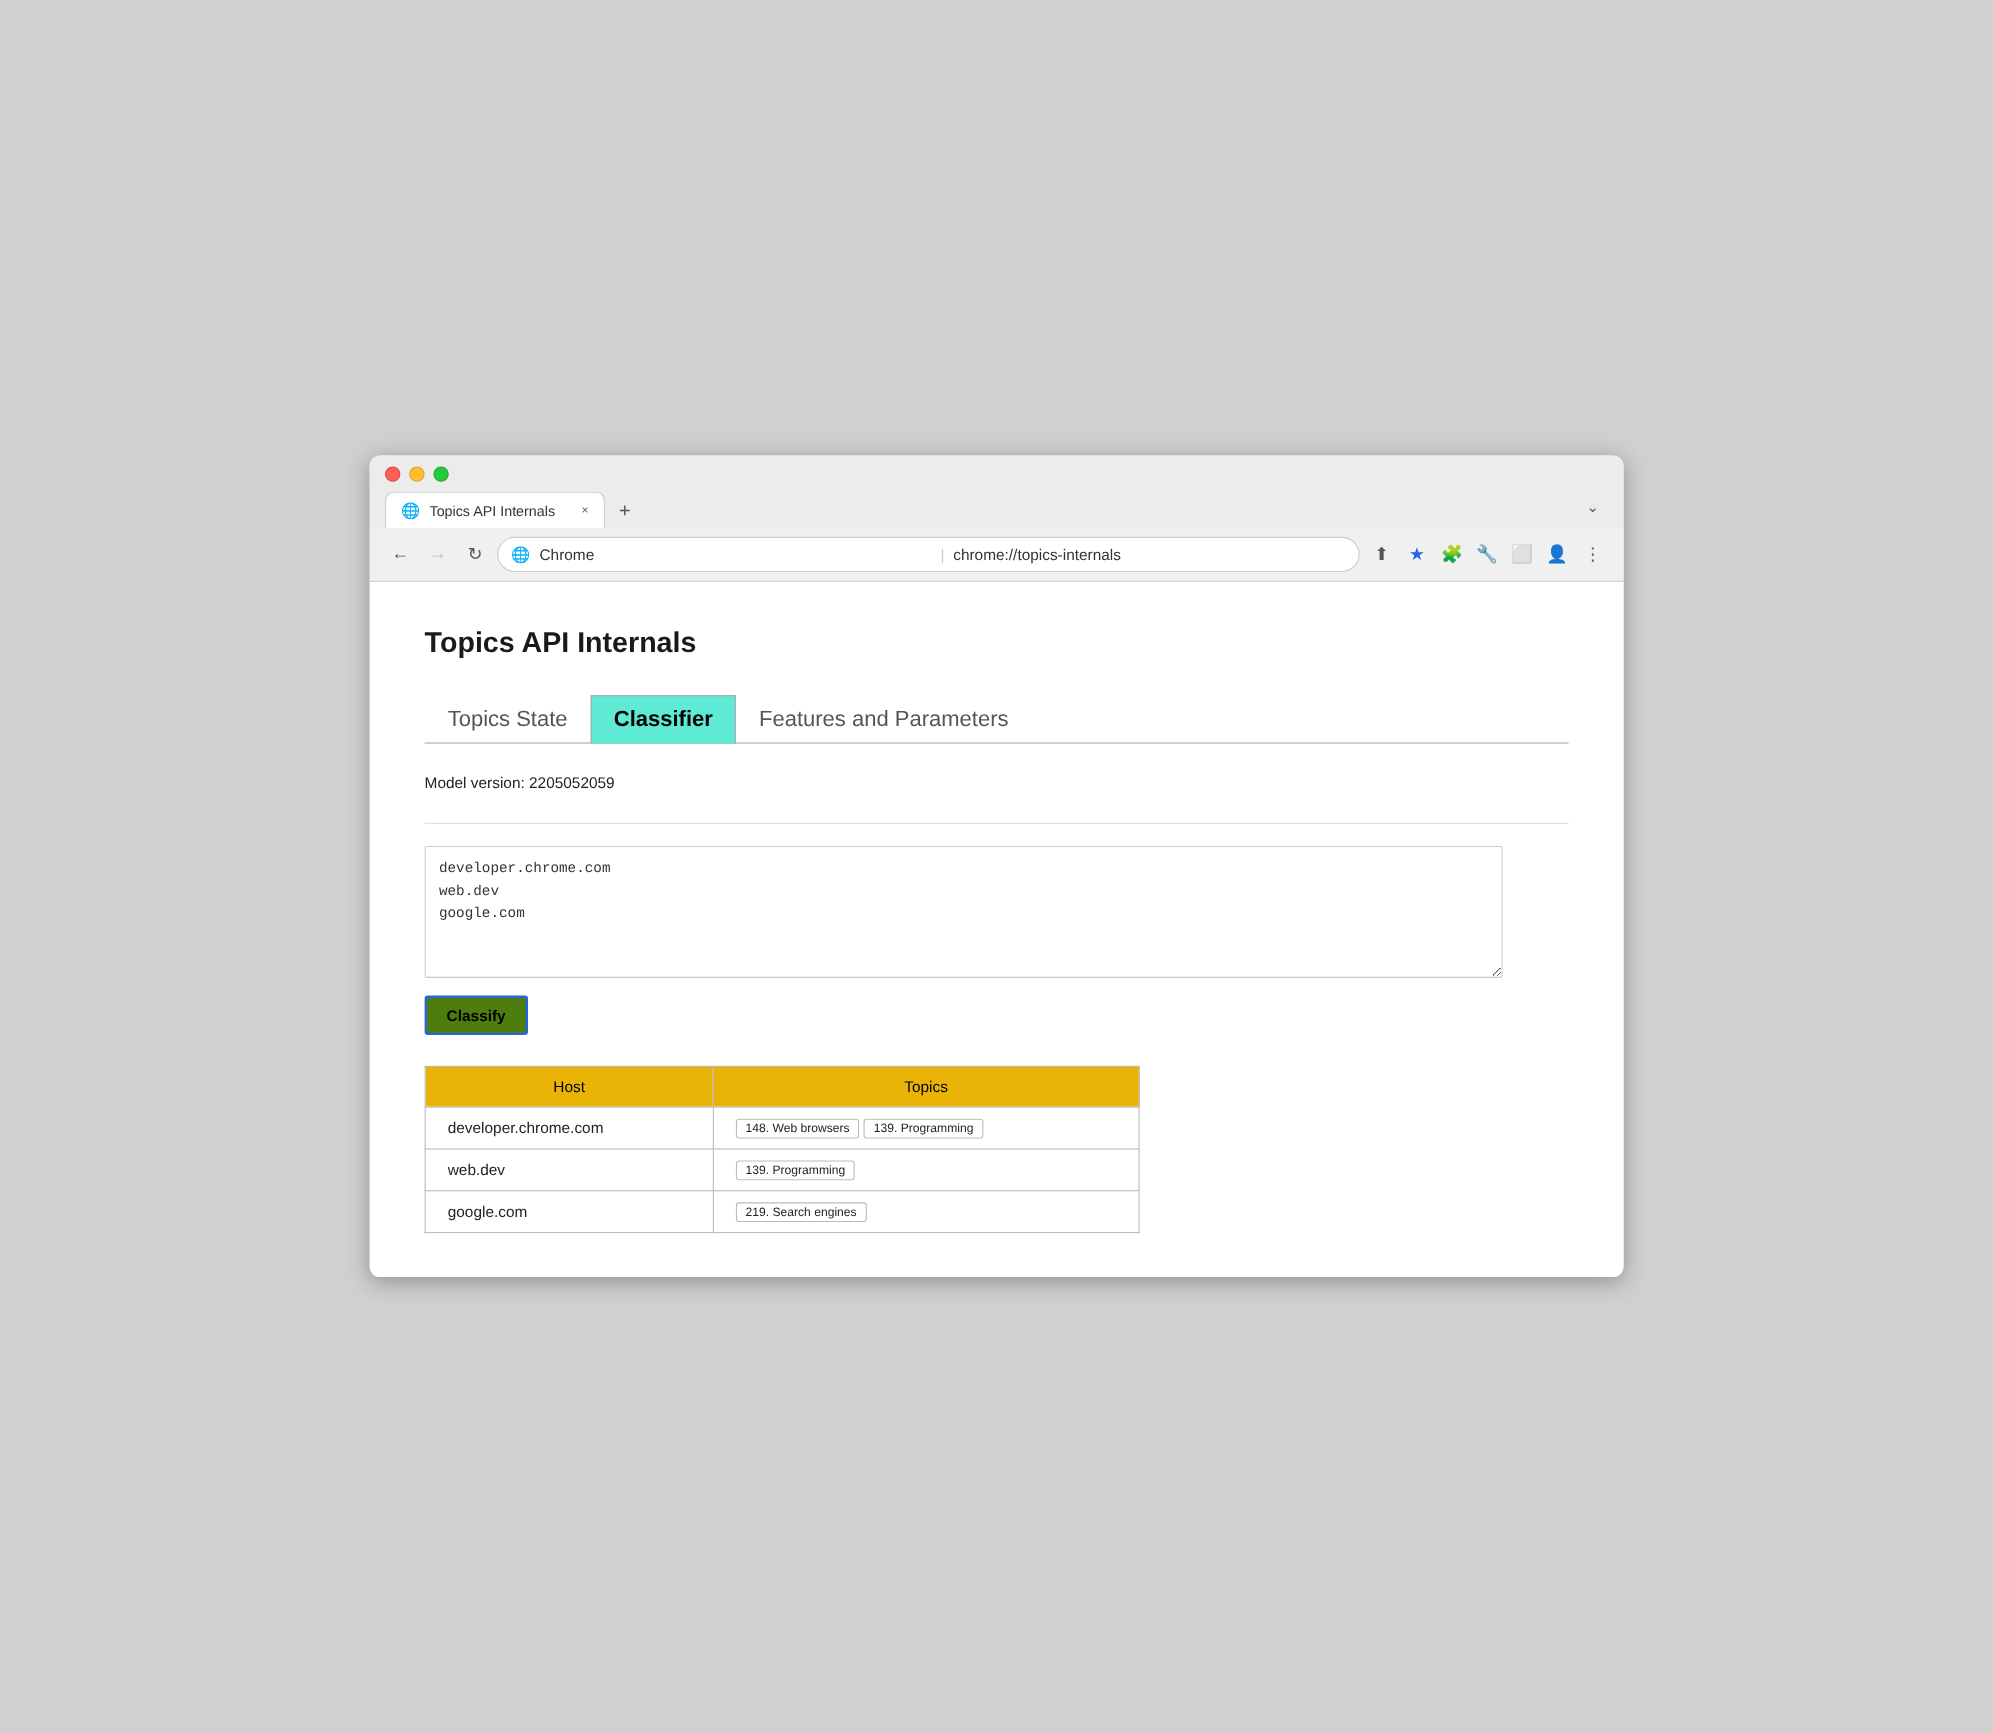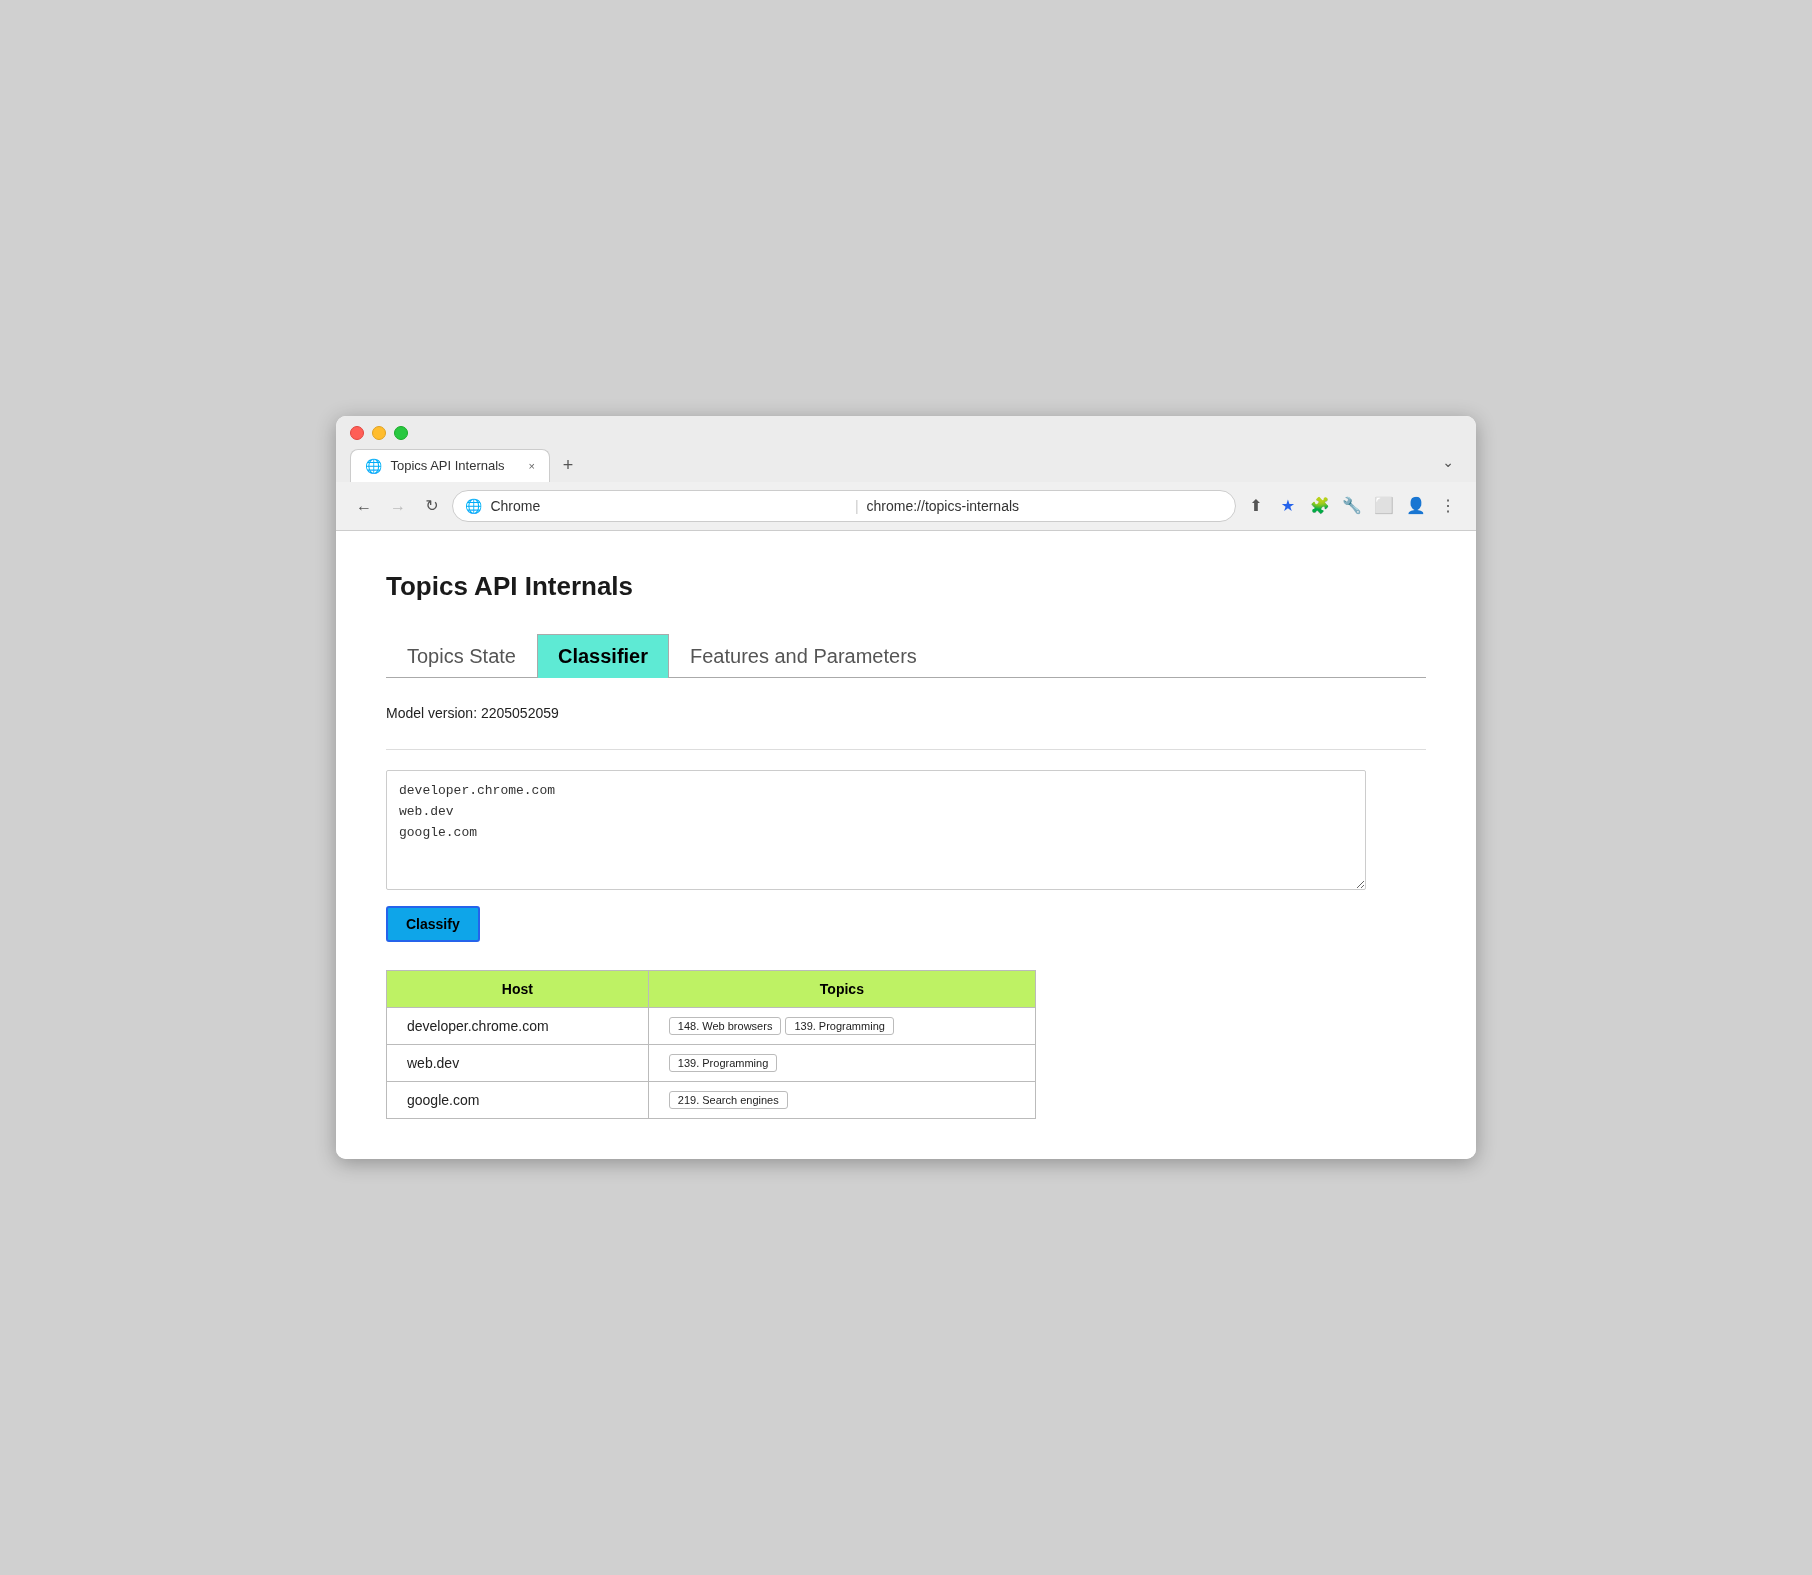--- a/index.html
+++ b/index.html
@@ -248,37 +248,37 @@
       display: block;
       margin-bottom: 16px;
     }
 
     
     .classify-btn {
       padding: 8px 18px;
       font-size: 14px;
       font-weight: bold;
       color: #000;
-      background: #0ea5e9;
+      background: #4d7c0f;
       border: 2px solid #2563eb;
       border-radius: 3px;
       cursor: pointer;
       margin-bottom: 28px;
     }
 
     
     .results-table {
       border-collapse: collapse;
       font-size: 14px;
       min-width: 650px;
     }
 
     .results-table th {
-      background: #bef264;
-      font-weight: bold;
+      background: #eab308;
+      font-weight: normal;
       text-align: center;
       padding: 10px 40px;
       border: 1px solid #bbb;
     }
 
     .results-table th:first-child {
       text-align: center;
     }
 
     .results-table td {

